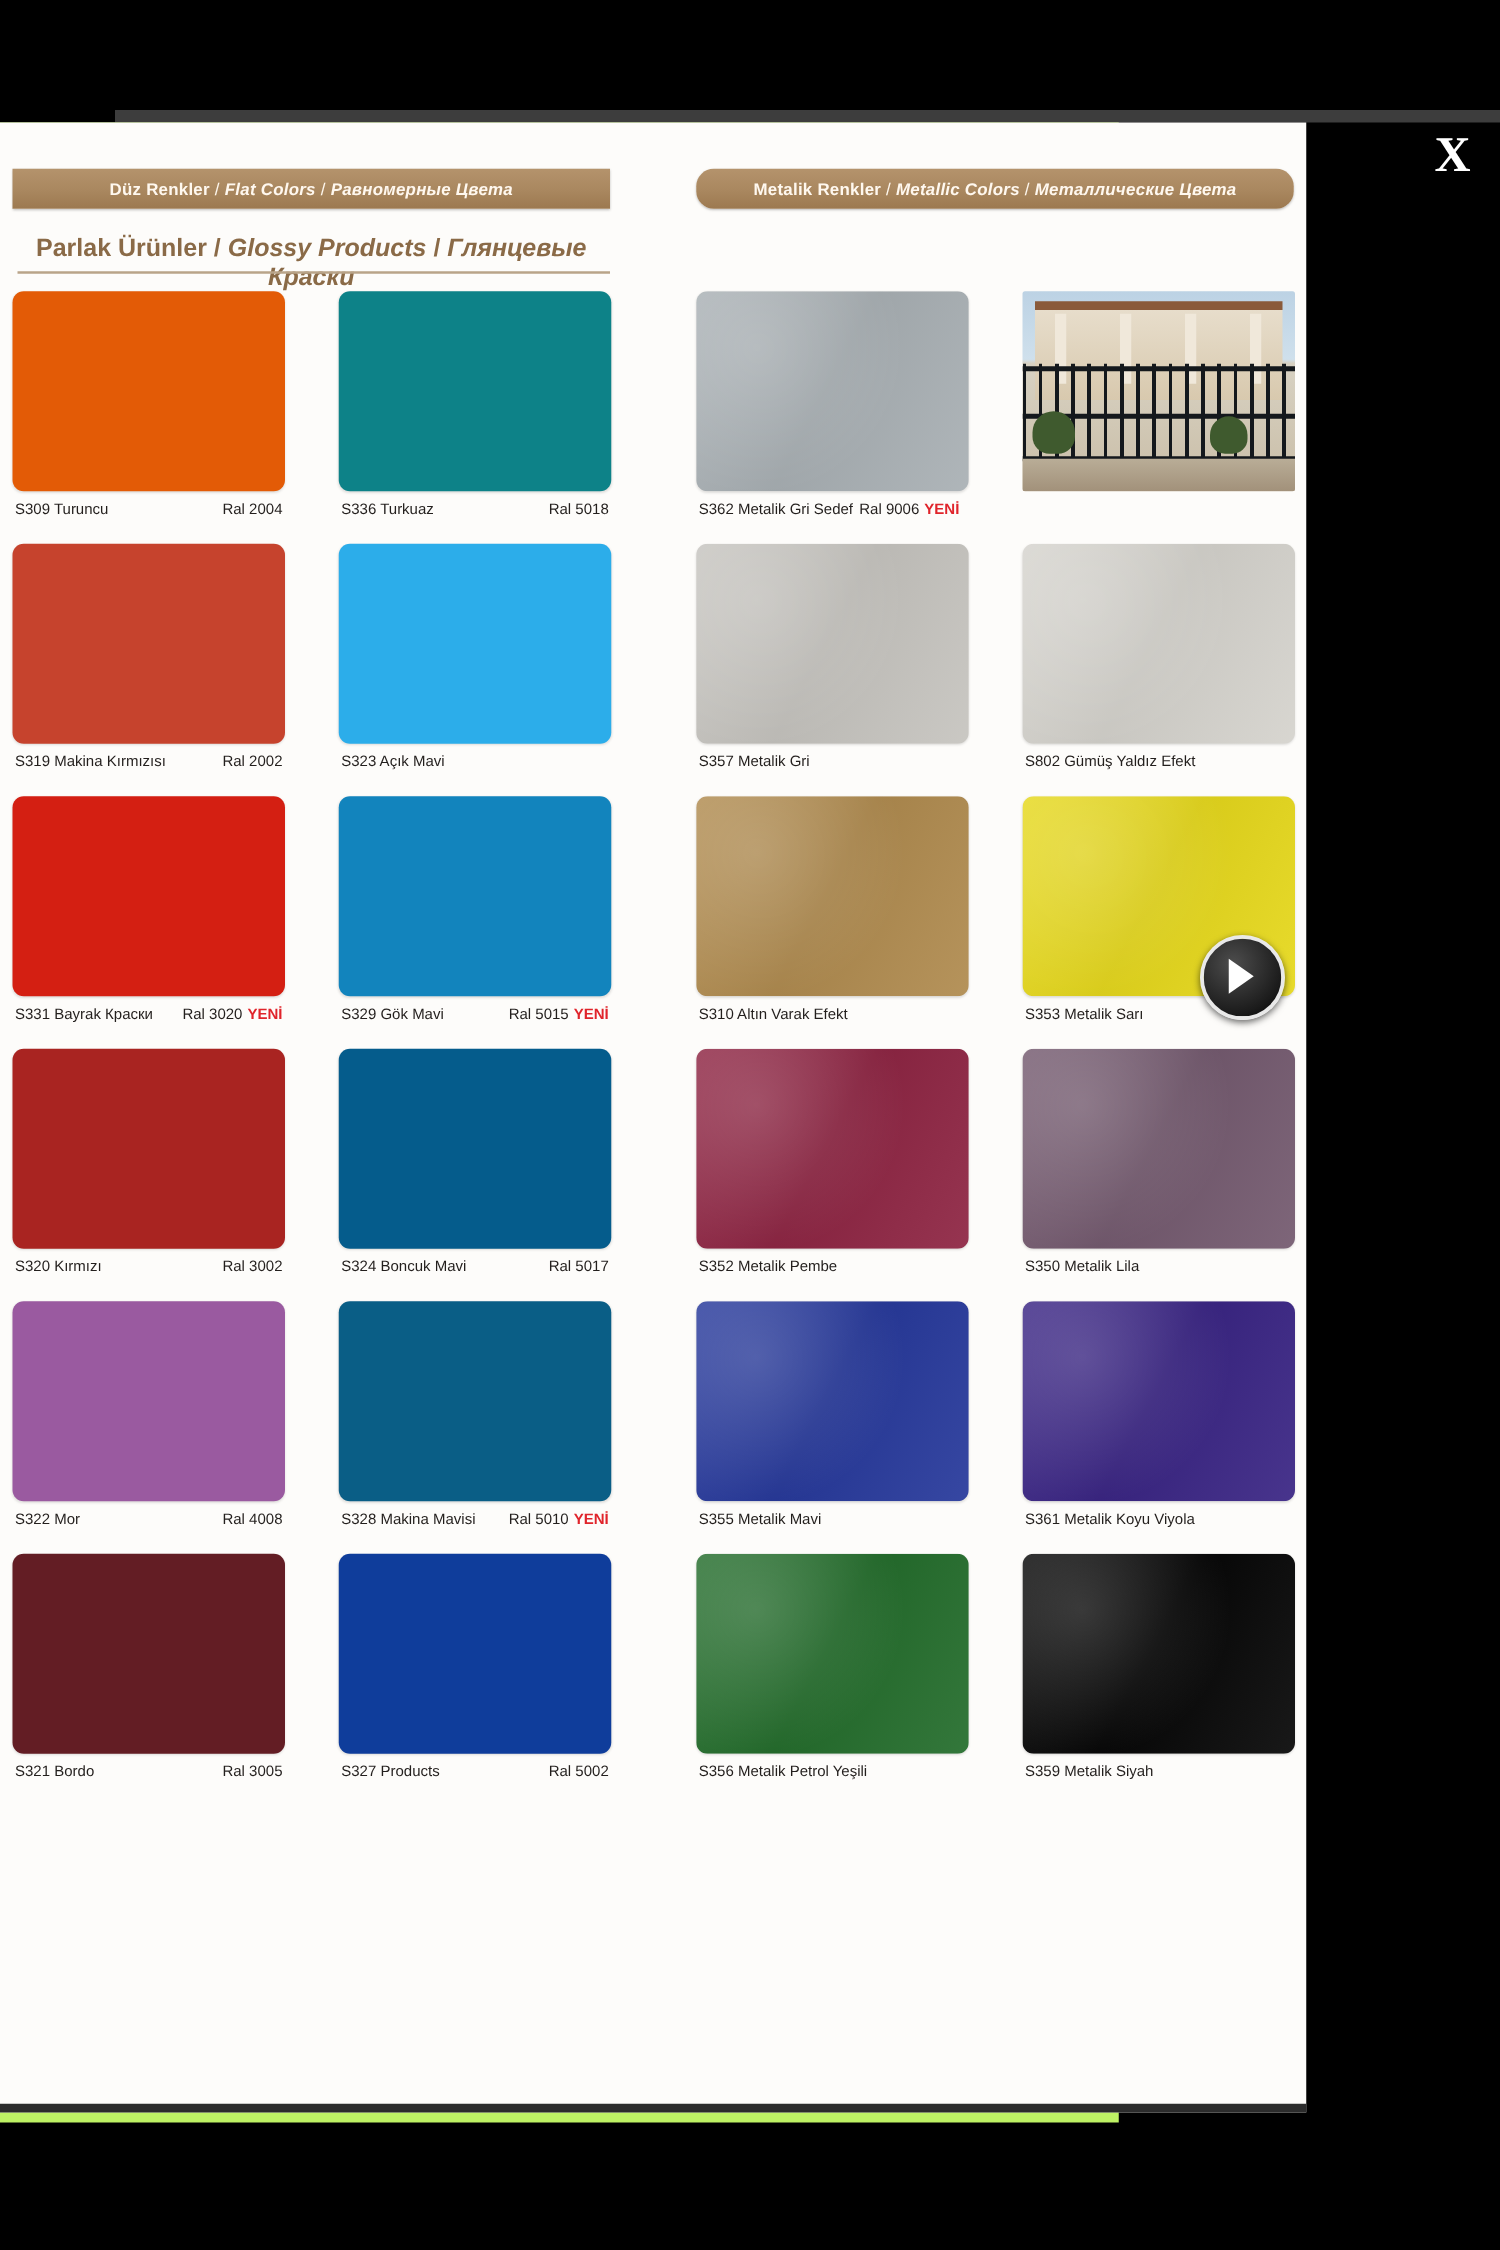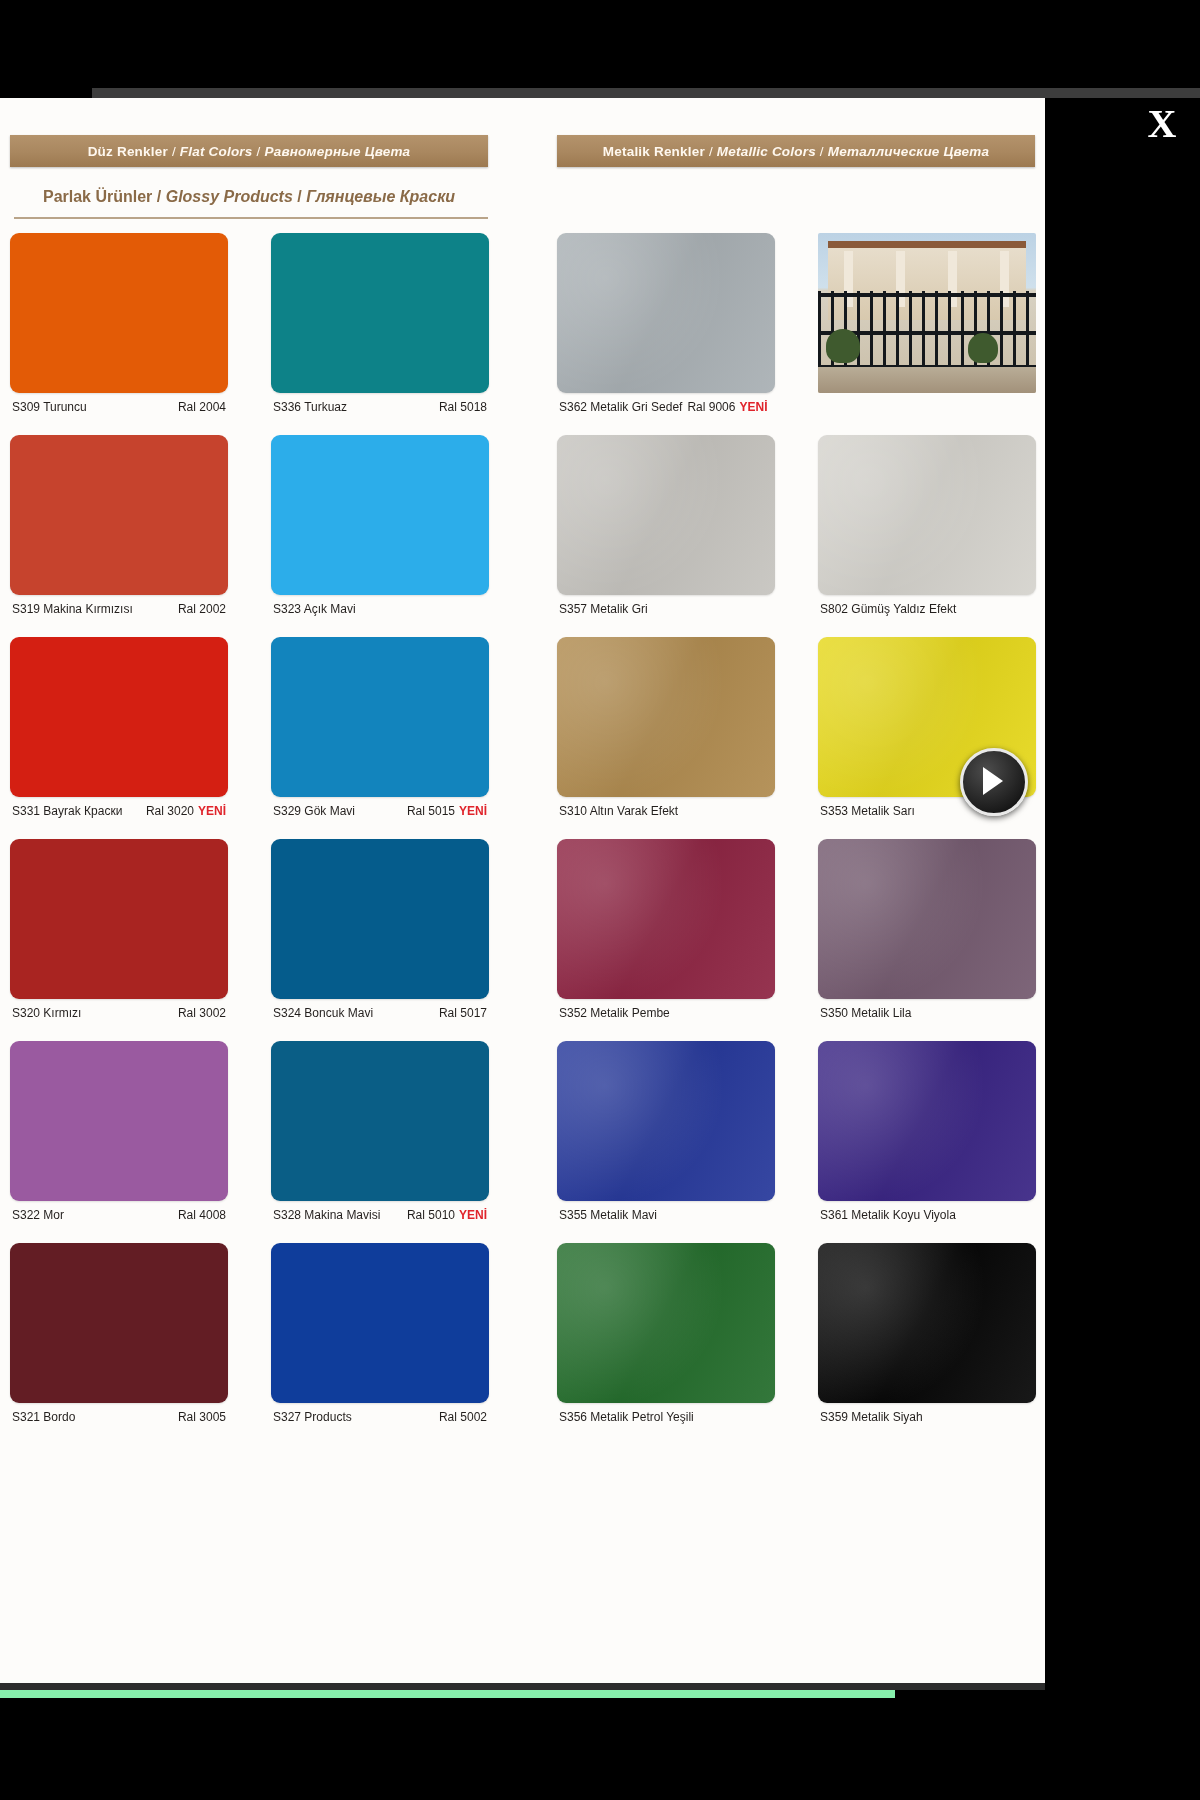--- a/index.html
+++ b/index.html
@@ -76,21 +76,21 @@
     border-left: 20px solid #ffffff;
   }
 
   
   #page {
     position: absolute;
     left: 0;
     top: 98px;
     width: 895px;
     height: 1600px;
-    background: #86efac;
+    background: #bef264;
   }
 
   #page-inner {
     position: absolute;
     left: 0; top: 0;
     width: 1045px;
     height: 1585px;
     background: #fdfcfa;
     border-bottom: 7px solid #2c2c2c;
   }
@@ -107,30 +107,30 @@
     display: flex;
     align-items: center;
     justify-content: center;
     text-align: center;
     box-shadow: 0 1px 2px rgba(0,0,0,.25);
   }
   .banner .it { font-style: italic; }
   .banner .sep { padding: 0 4px; font-style: normal; font-weight: normal; }
 
   #banner-flat { left: 10px; top: 37px; width: 478px; }
-  #banner-metallic { left: 557px; top: 37px; width: 478px; }
+  #banner-metallic { left: 557px; top: 37px; width: 478px; border-radius: 14px; }
 
   #sub-glossy {
     position: absolute;
     left: 10px;
     top: 90px;
     width: 478px;
     text-align: center;
     color: #8a6a47;
-    font-size: 16px;
+    font-size: 20px;
     font-style: italic;
     font-weight: bold;
   }
   #sub-glossy .plain { font-style: normal; }
   #sub-rule {
     position: absolute;
     left: 14px;
     top: 119px;
     width: 474px;
     height: 2px;

